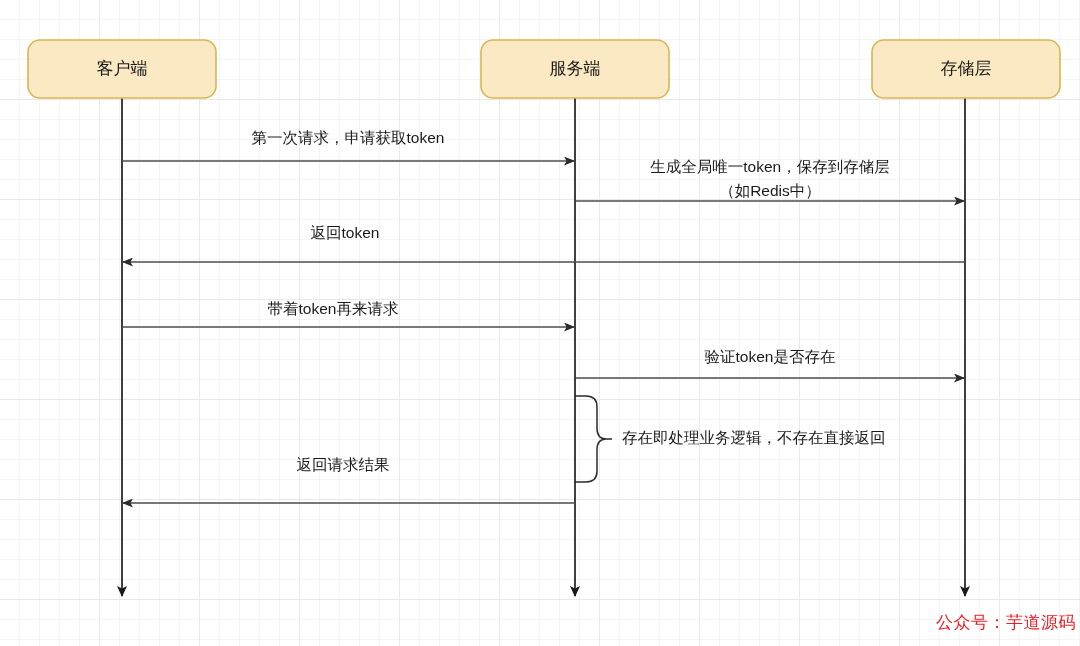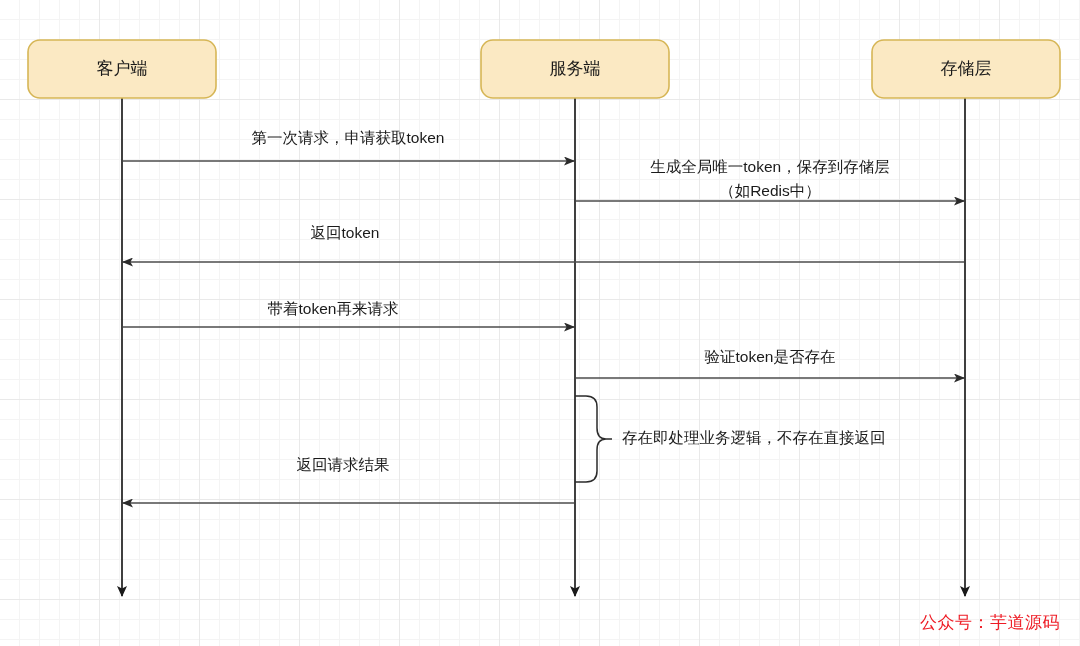--- a/index.html
+++ b/index.html
@@ -71,21 +71,21 @@
     text-anchor: middle;
     dominant-baseline: middle;
   }
   .brace {
     stroke: #2b2b2b;
     stroke-width: 1.5;
     fill: none;
   }
   .watermark {
     position: absolute;
-    right: 20px;
+    right: 4px;
     bottom: 12px;
     color: #ee1b24;
     font-size: 17px;
     font-family: "Liberation Sans", "DejaVu Sans", sans-serif;
     letter-spacing: 0.5px;
     white-space: nowrap;
     text-align: center;
   }
 </style>
 </head>

